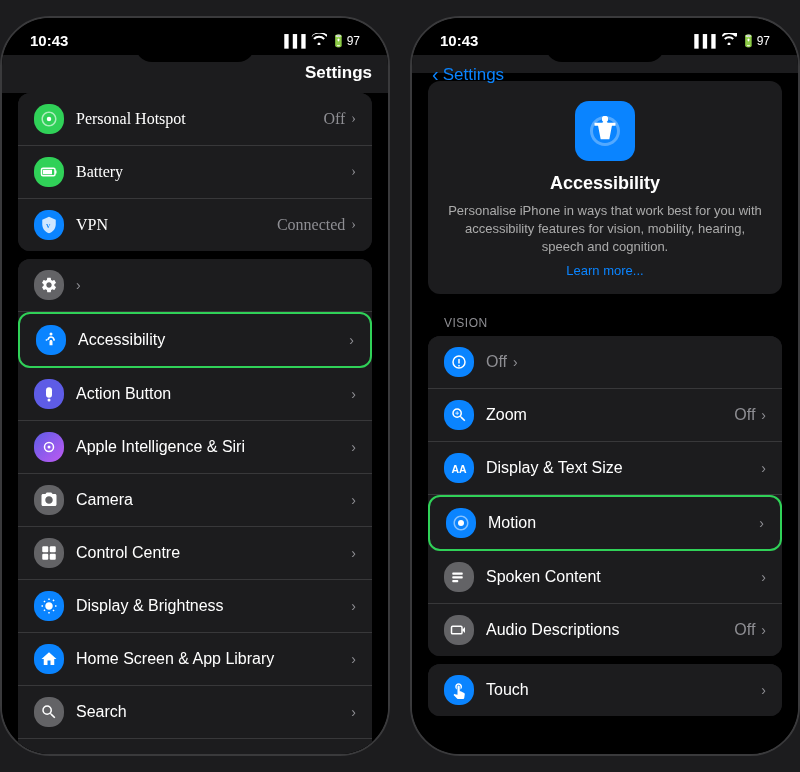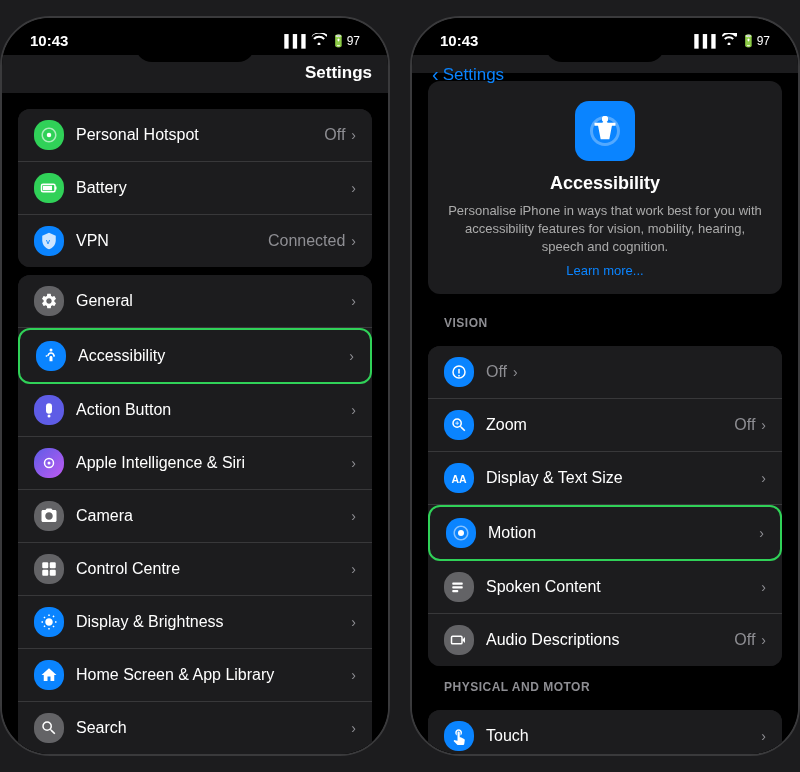--- a/index.html
+++ b/index.html
@@ -186,22 +186,22 @@
     .accessibility-link {
       font-size: 13px;
       color: #0a84ff;
     }
 
     .section-label {
       font-size: 12px;
       color: #8e8e93;
       text-transform: uppercase;
       letter-spacing: 0.5px;
-      padding: 6px 32px 16px;
-      font-weight: 700;
+      padding: 6px 32px 6px;
+      font-weight: 400;
     }
 
     
     .icon-svg {
       width: 18px;
       height: 18px;
       fill: #fff;
     }
   </style>
 </head>
@@ -222,21 +222,21 @@
       <span style="font-size:12px;">🔋<span>97</span></span>
     </div>
   </div>
 
   <div class="nav-header">
     <div class="nav-title">Settings</div>
   </div>
 
   <div class="scroll-content">
 
-    <div class="settings-group" style="margin-top:16px;">
+    <div class="settings-group" style="margin-top:0;font-family:Liberation Serif, serif;">
       <div class="settings-row">
         <div class="row-icon icon-green">
           <svg class="icon-svg" viewBox="0 0 24 24">
               <circle cx="12" cy="12" r="3" fill="white"></circle>
               <path d="M12 2C6.48 2 2 6.48 2 12s4.48 10 10 10 10-4.48 10-10S17.52 2 12 2zm0 18c-4.42 0-8-3.58-8-8s3.58-8 8-8 8 3.58 8 8-3.58 8-8 8z" fill="white" opacity="0.6"></path>
             </svg>
         </div>
         <span class="row-label">Personal Hotspot</span>
         <span class="row-value">Off</span>
         <span class="row-chevron">›</span>
@@ -266,21 +266,20 @@
     </div>
 
     <div class="settings-group">
 
       <div class="settings-row">
         <div class="row-icon icon-gray">
           <svg class="icon-svg" viewBox="0 0 24 24">
               <path d="M19.14 12.94c.04-.3.06-.61.06-.94s-.02-.64-.07-.94l2.03-1.58a.49.49 0 00.12-.61l-1.92-3.32a.488.488 0 00-.59-.22l-2.39.96a7.02 7.02 0 00-1.62-.94l-.36-2.54a.484.484 0 00-.48-.41h-3.84c-.24 0-.43.17-.47.41l-.36 2.54c-.59.24-1.13.57-1.62.94l-2.39-.96c-.22-.08-.47 0-.59.22L2.74 8.87a.48.48 0 00.12.61l2.03 1.58c-.05.3-.07.62-.07.94s.02.64.07.94l-2.03 1.58a.49.49 0 00-.12.61l1.92 3.32c.12.22.37.29.59.22l2.39-.96c.5.37 1.03.7 1.62.94l.36 2.54c.05.24.24.41.48.41h3.84c.24 0 .44-.17.47-.41l.36-2.54c.59-.24 1.13-.57 1.62-.94l2.39.96c.22.08.47 0 .59-.22l1.92-3.32a.48.48 0 00-.12-.61l-2.01-1.58zM12 15.6c-1.98 0-3.6-1.62-3.6-3.6s1.62-3.6 3.6-3.6 3.6 1.62 3.6 3.6-1.62 3.6-3.6 3.6z" fill="white"></path>
             </svg>
         </div>
-        <span class="row-label">General</span>
         <span class="row-chevron">›</span>
       </div>
 
       <div class="settings-row highlighted">
         <div class="row-icon icon-blue">
           <svg class="icon-svg" viewBox="0 0 24 24">
               <circle cx="12" cy="4" r="2" fill="white"></circle>
               <path d="M12 7c-2.76 0-5 2.24-5 5h2c0-1.66 1.34-3 3-3s3 1.34 3 3h2c0-2.76-2.24-5-5-5zm0 5c-1.1 0-2 .9-2 2v5h4v-5c0-1.1-.9-2-2-2z" fill="white"></path>
               <path d="M7 11H5v2h2v-2zm10 0h-2v2h2v-2z" fill="white"></path>
             </svg>
@@ -477,21 +476,20 @@
               <rect x="2" y="7" width="14" height="10" rx="1.5" fill="none" stroke="white" stroke-width="2"></rect>
               <path d="M20 8l-4 4 4 4V8z" fill="white"></path>
             </svg>
         </div>
         <span class="row-label">Audio Descriptions</span>
         <span class="row-value">Off</span>
         <span class="row-chevron">›</span>
       </div>
     </div>
 
-    <div class="section-label">PHYSICAL AND MOTOR</div>
     <div class="settings-group">
 
       <div class="settings-row">
         <div class="row-icon icon-blue">
           <svg class="icon-svg" viewBox="0 0 24 24">
               <path d="M9 11.24V7.5C9 6.12 10.12 5 11.5 5S14 6.12 14 7.5v3.74c1.21-.81 2-2.18 2-3.74C16 5.01 13.99 3 11.5 3S7 5.01 7 7.5c0 1.56.79 2.93 2 3.74zm9.84 4.63l-4.54-2.26c-.17-.07-.35-.11-.54-.11H13v-6c0-.83-.67-1.5-1.5-1.5S10 6.67 10 7.5v10.74l-3.43-.72c-.08-.01-.15-.03-.24-.03-.31 0-.59.13-.79.33l-.79.8 4.94 4.94c.27.27.65.44 1.06.44h6.79c.75 0 1.33-.55 1.44-1.28l.75-5.27c.01-.07.02-.14.02-.2 0-.62-.38-1.16-.91-1.38z" fill="white"></path>
             </svg>
         </div>
         <span class="row-label">Touch</span>
         <span class="row-chevron">›</span>

